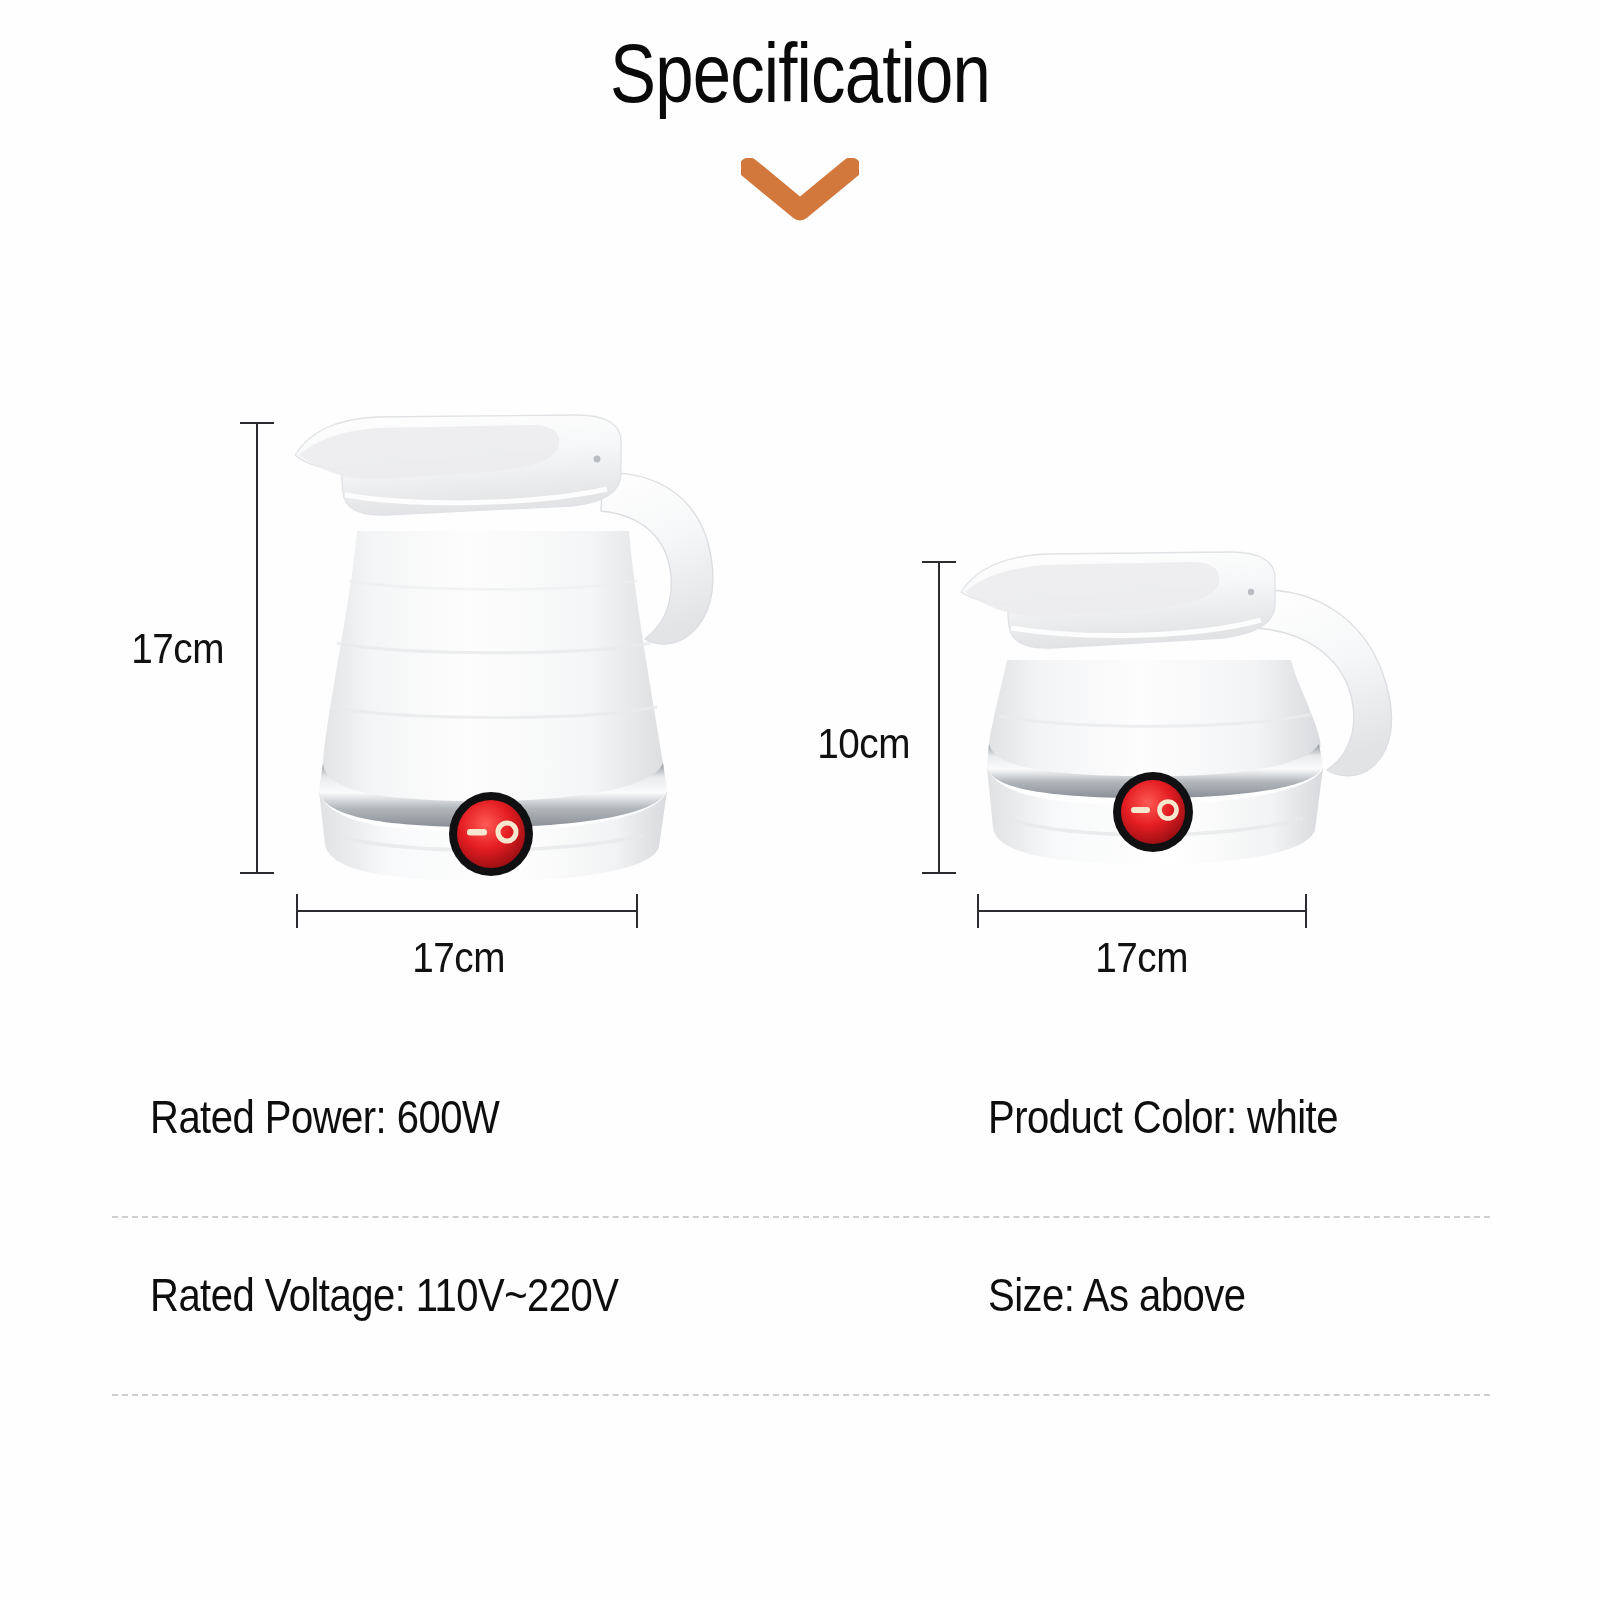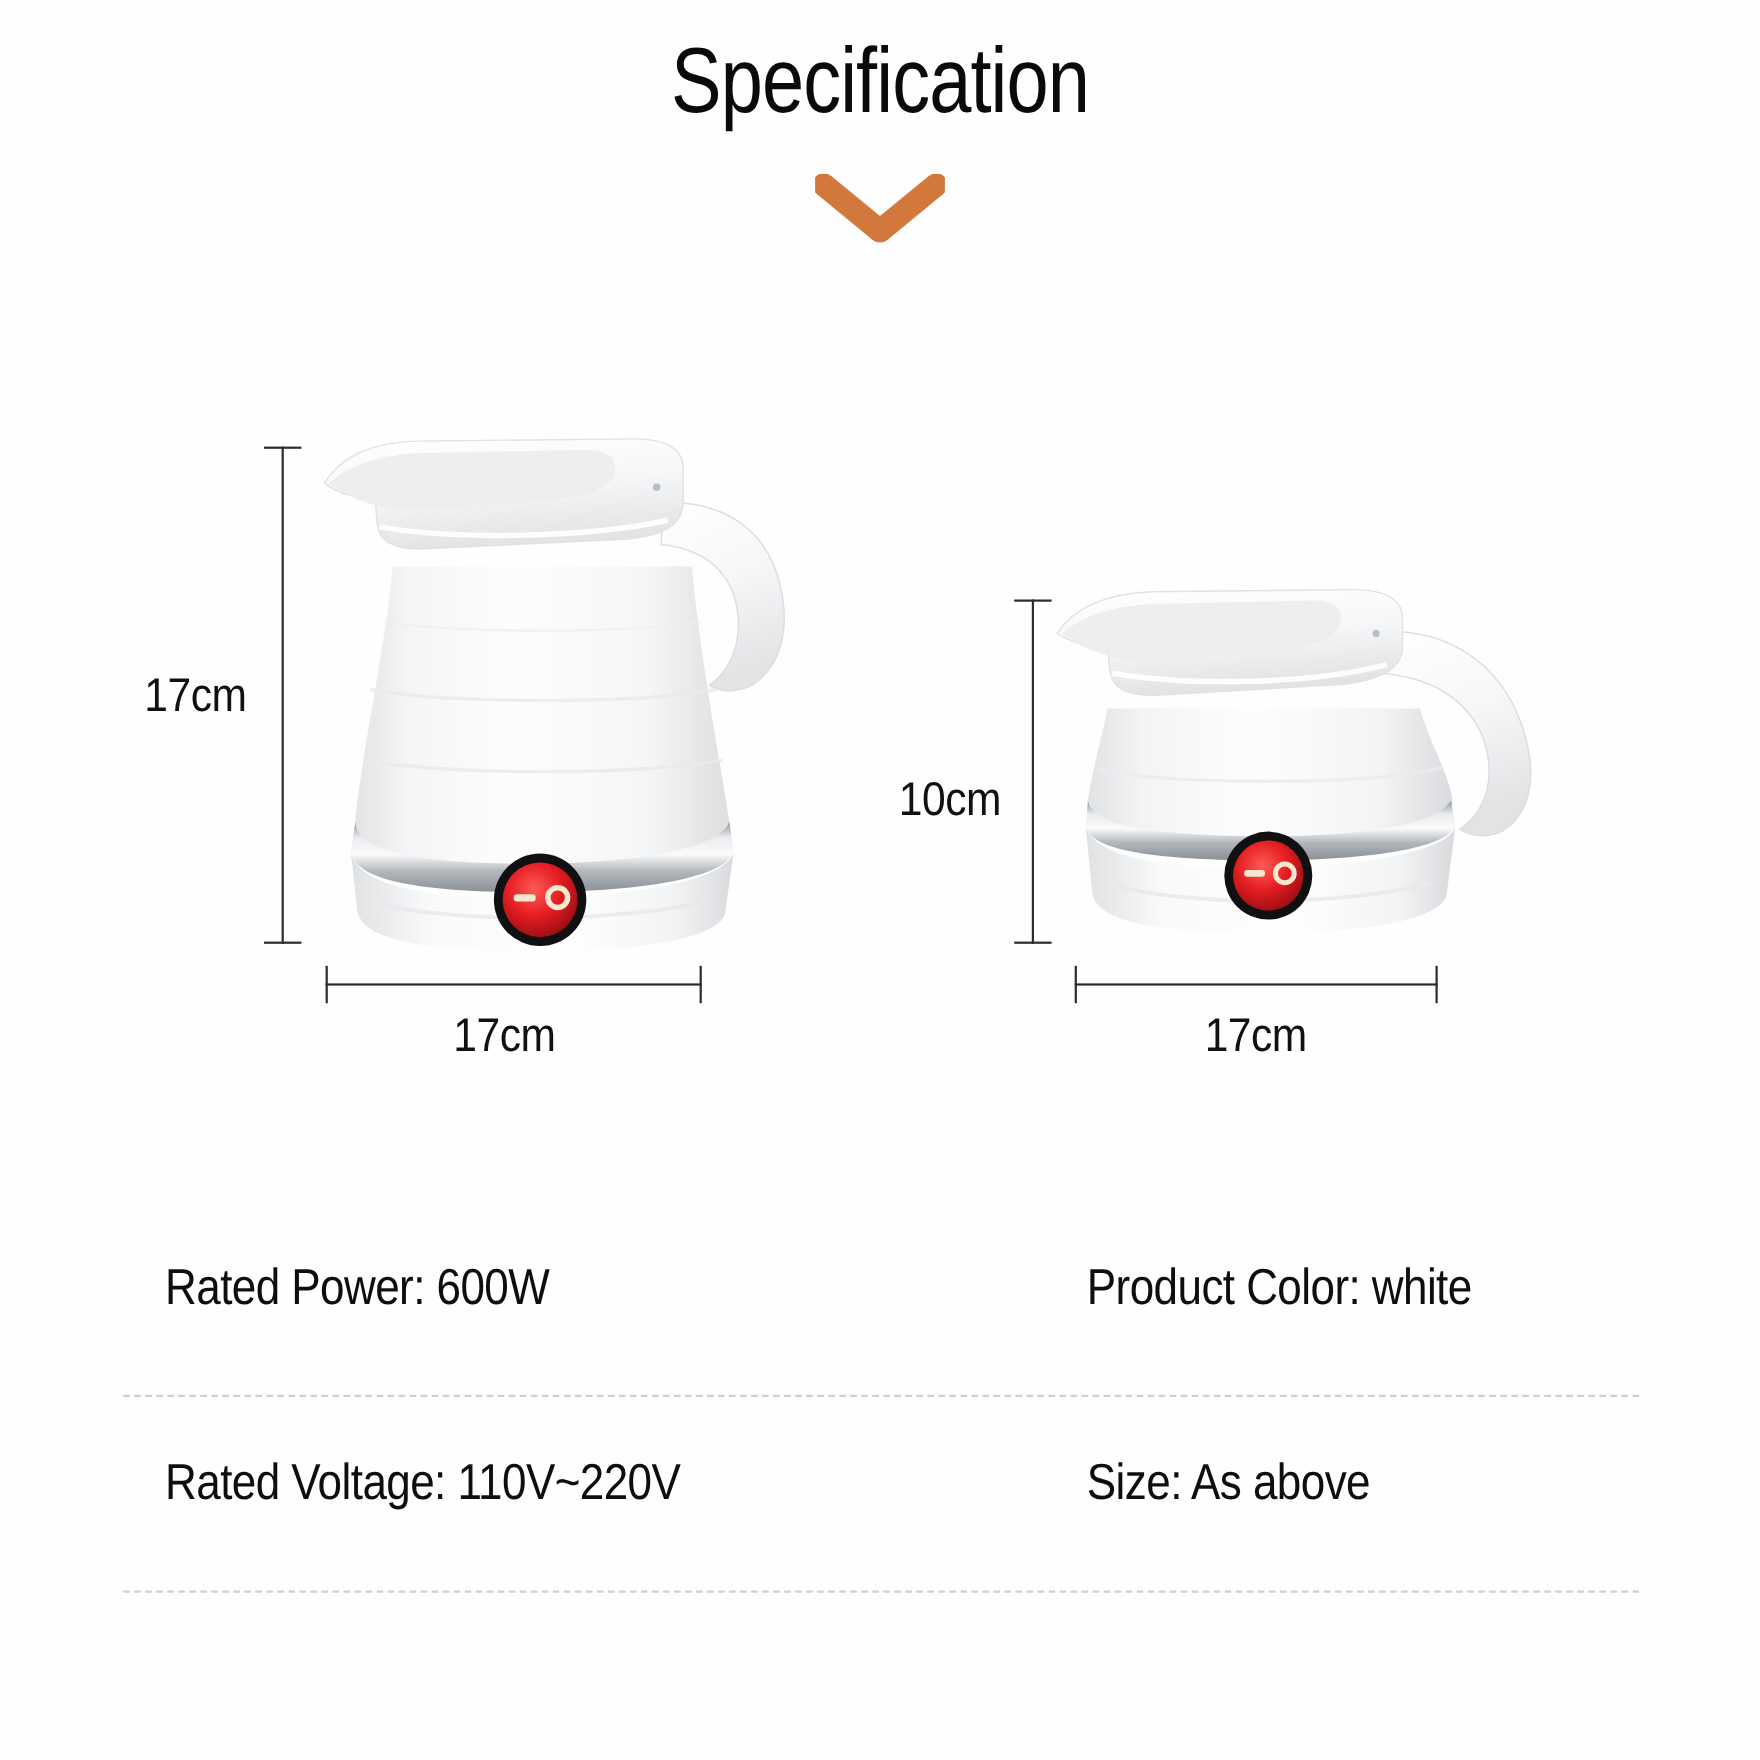--- a/index.html
+++ b/index.html
@@ -22,21 +22,21 @@
     transform:scaleX(.82);
     color:#0a0a0a;
     line-height:1.08;
   }
   #chevron{
     position:absolute; top:158px; left:741px;
     width:118px; height:66px;
   }
 
   
-  #stage{ position:absolute; top:0; left:0; width:1600px; height:1000px; }
+  #stage{ position:absolute; top:16px; left:0; width:1600px; height:1000px; }
 
   .dim-label{
     position:absolute;
     font-size:43px;
     letter-spacing:-.5px;
     transform:scaleX(.9);
     color:#111;
     white-space:nowrap;
   }
 
@@ -64,21 +64,21 @@
     background:#2b2b30; transform:translateY(-50%);
   }
   .hrule .cap.l{ left:0; }
   .hrule .cap.r{ right:0; }
 
   
   .kettle{ position:absolute; }
   .kettle svg{ display:block; width:100%; height:100%; }
 
   
-  #specs{ position:absolute; left:0; top:1092px; width:1600px; }
+  #specs{ position:absolute; left:0; top:1040px; width:1600px; }
   .spec-row{ position:relative; height:178px; }
   .spec-row.last{ height:150px; }
   .spec-cell{
     position:absolute; top:50px;
     font-size:46px;
     letter-spacing:-.6px;
     transform:scaleX(.87);
     transform-origin:left center;
     white-space:nowrap;
     color:#0e0e0e;

